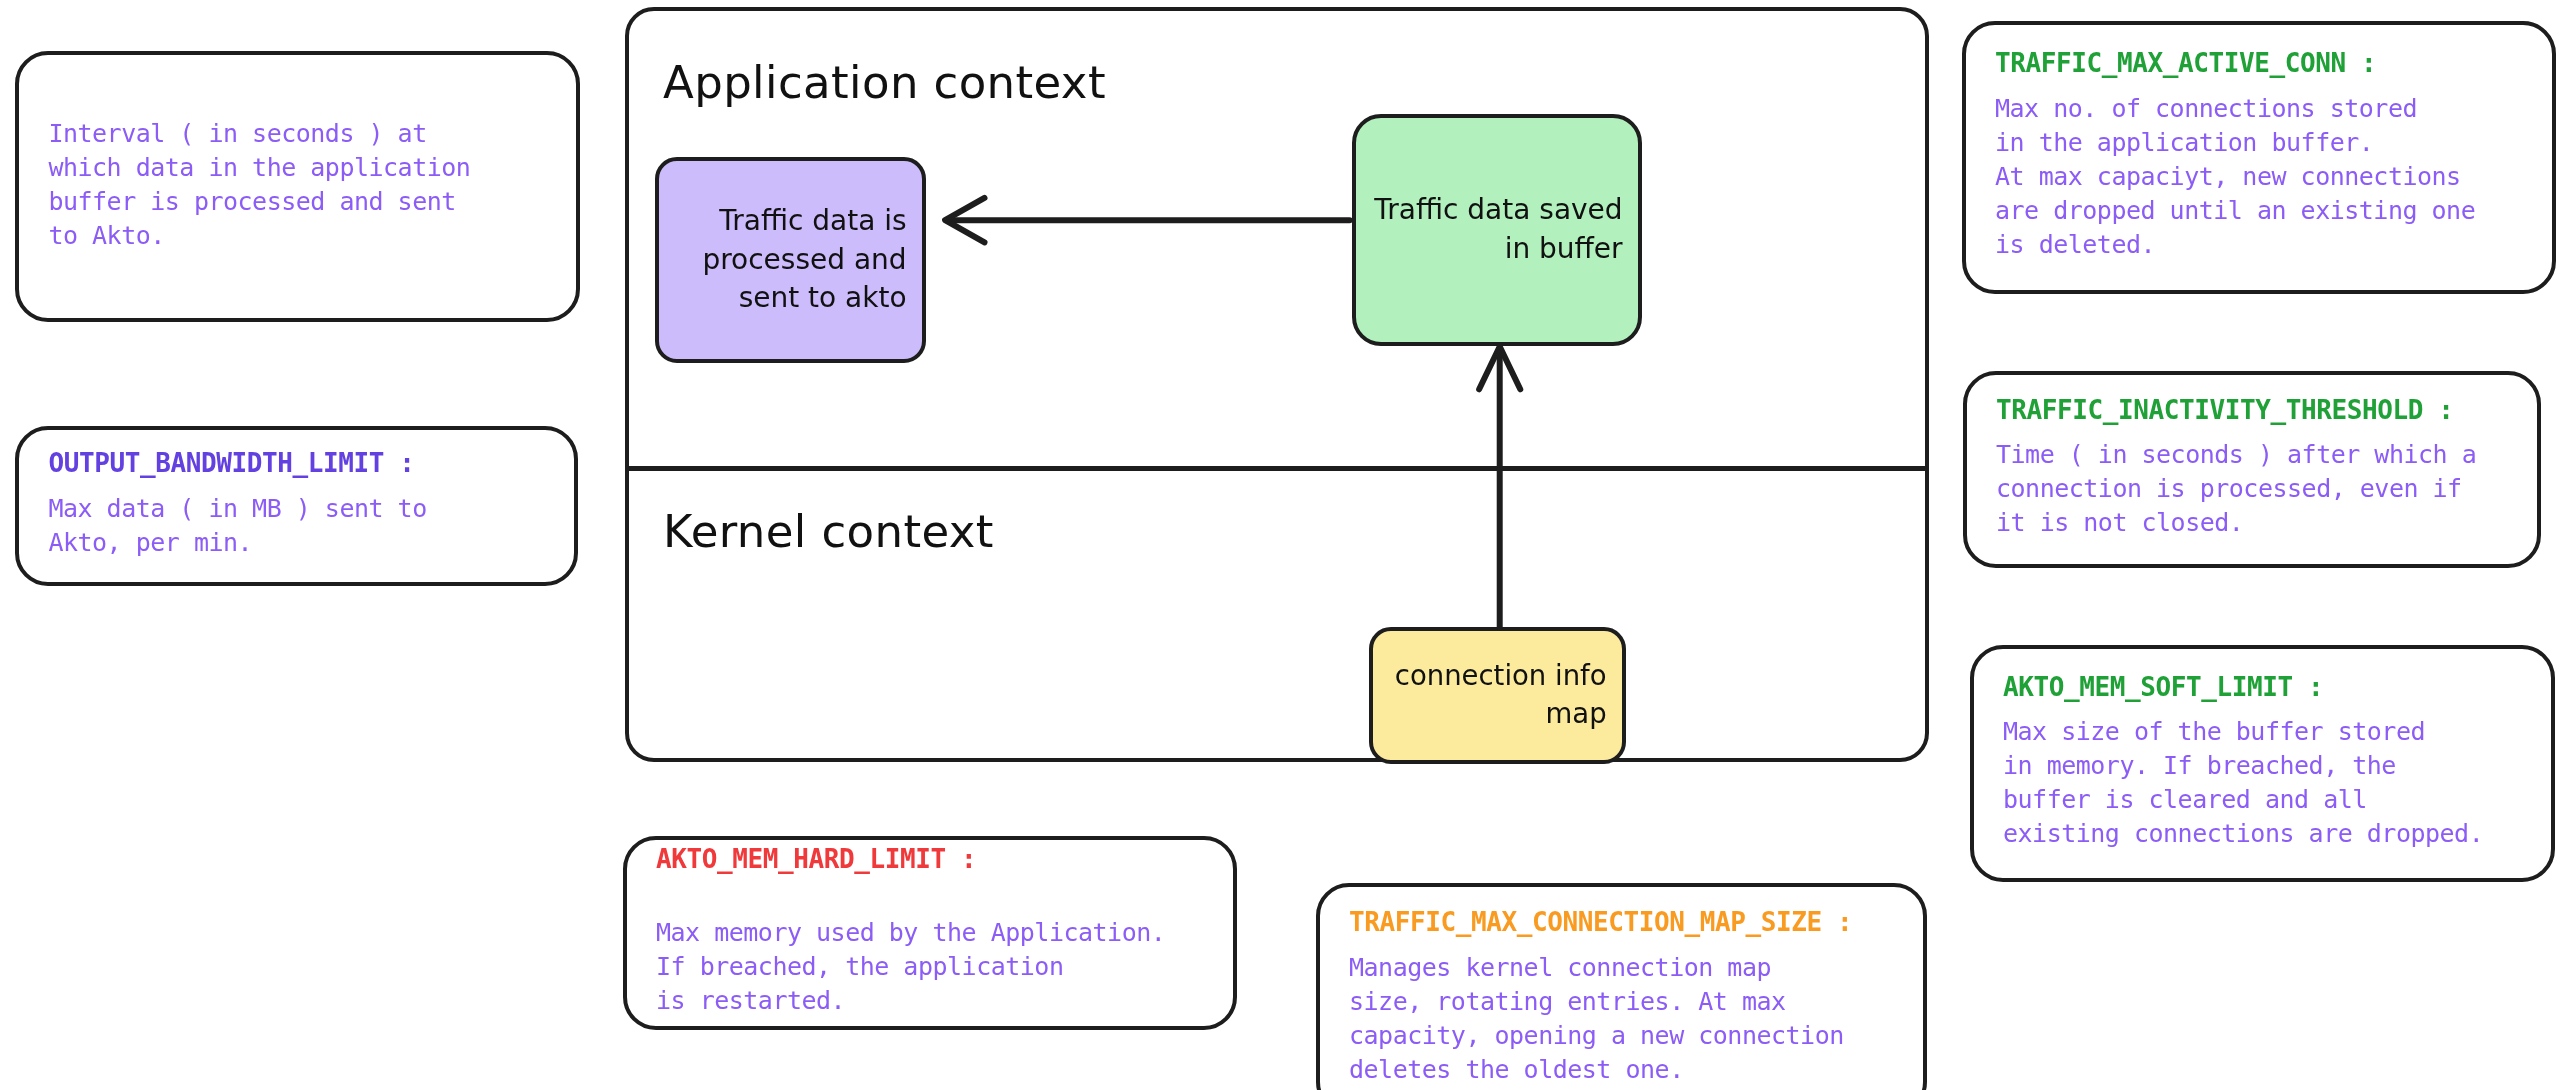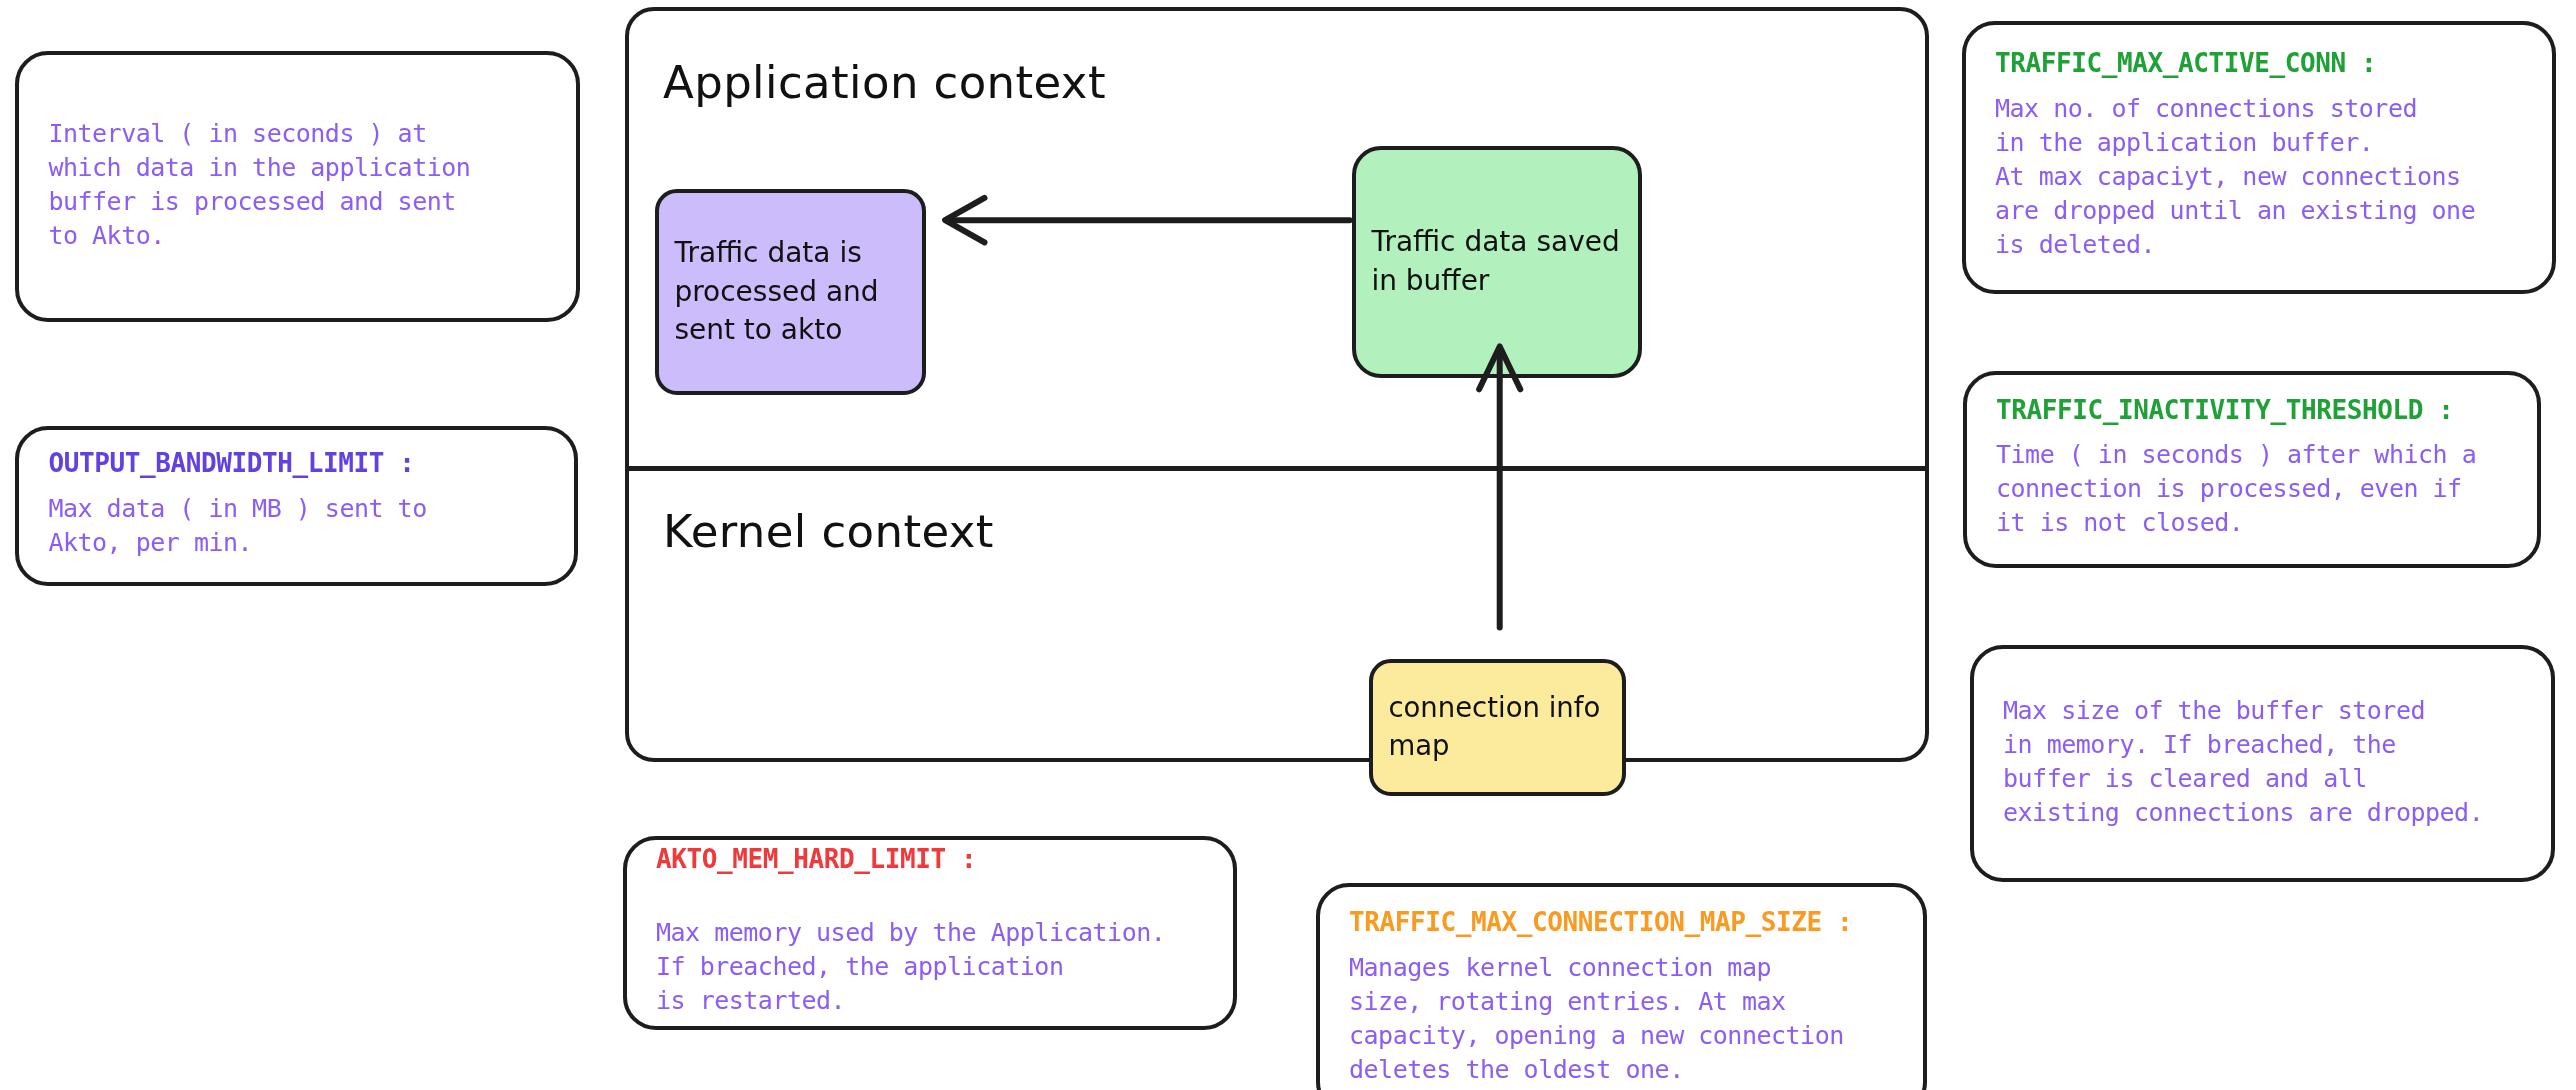--- a/index.html
+++ b/index.html
@@ -81,27 +81,26 @@
 
   
   .node {
     position: absolute;
     border: 4.3px solid #1d1d1d;
     border-radius: 22px;
     box-sizing: border-box;
     display: flex;
     align-items: center;
     justify-content: center;
-    text-align: left;
+    text-align: right;
     font-family: "DejaVu Sans", sans-serif;
     font-size: 28px;
     line-height: 1.38;
     color: #111111;
     padding: 8.6px 15.4px;
-    margin-top: 32px;
   }
   #node-processed {
     left: 26px;  top: 146px;
     width: 271px; height: 206px;
     background: #ccbcfb;
   }
   #node-buffer {
     left: 723px; top: 103px;
     width: 290px; height: 232px;
     background: #b2f0bd;
@@ -183,20 +182,21 @@
 </div>
 
 <div class="card" id="card-traffic-inactivity-thr">
   <div class="card-title t-green">TRAFFIC_INACTIVITY_THRESHOLD :</div>
   <div class="card-body">Time ( in seconds ) after which a
 connection is processed, even if
 it is not closed.</div>
 </div>
 
 <div class="card" id="card-akto-mem-soft-limit">
+  <div class="card-title t-green">AKTO_MEM_SOFT_LIMIT :</div>
   <div class="card-body">Max size of the buffer stored
 in memory. If breached, the
 buffer is cleared and all
 existing connections are dropped.</div>
 </div>
 
 <div class="card" id="card-akto-mem-hard-limit">
   <div class="card-title t-red">AKTO_MEM_HARD_LIMIT :</div>
   <div class="card-body">Max memory used by the Application.
 If breached, the application

